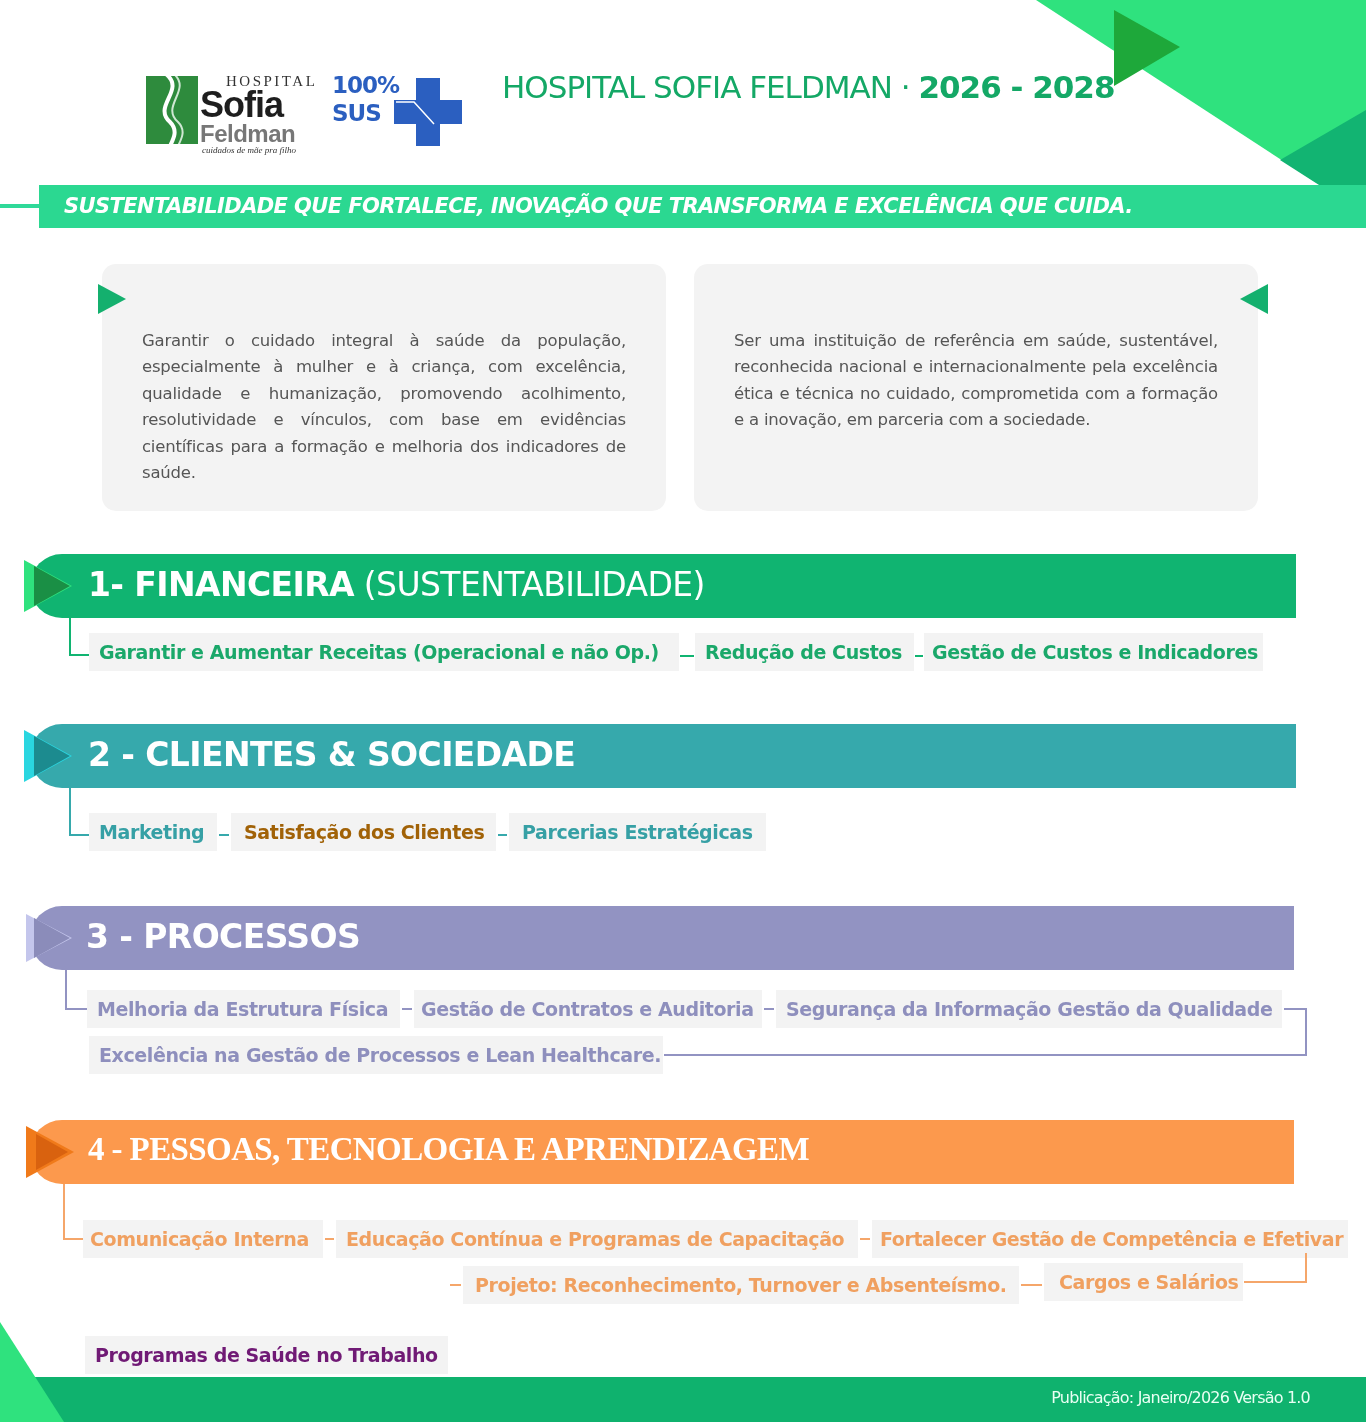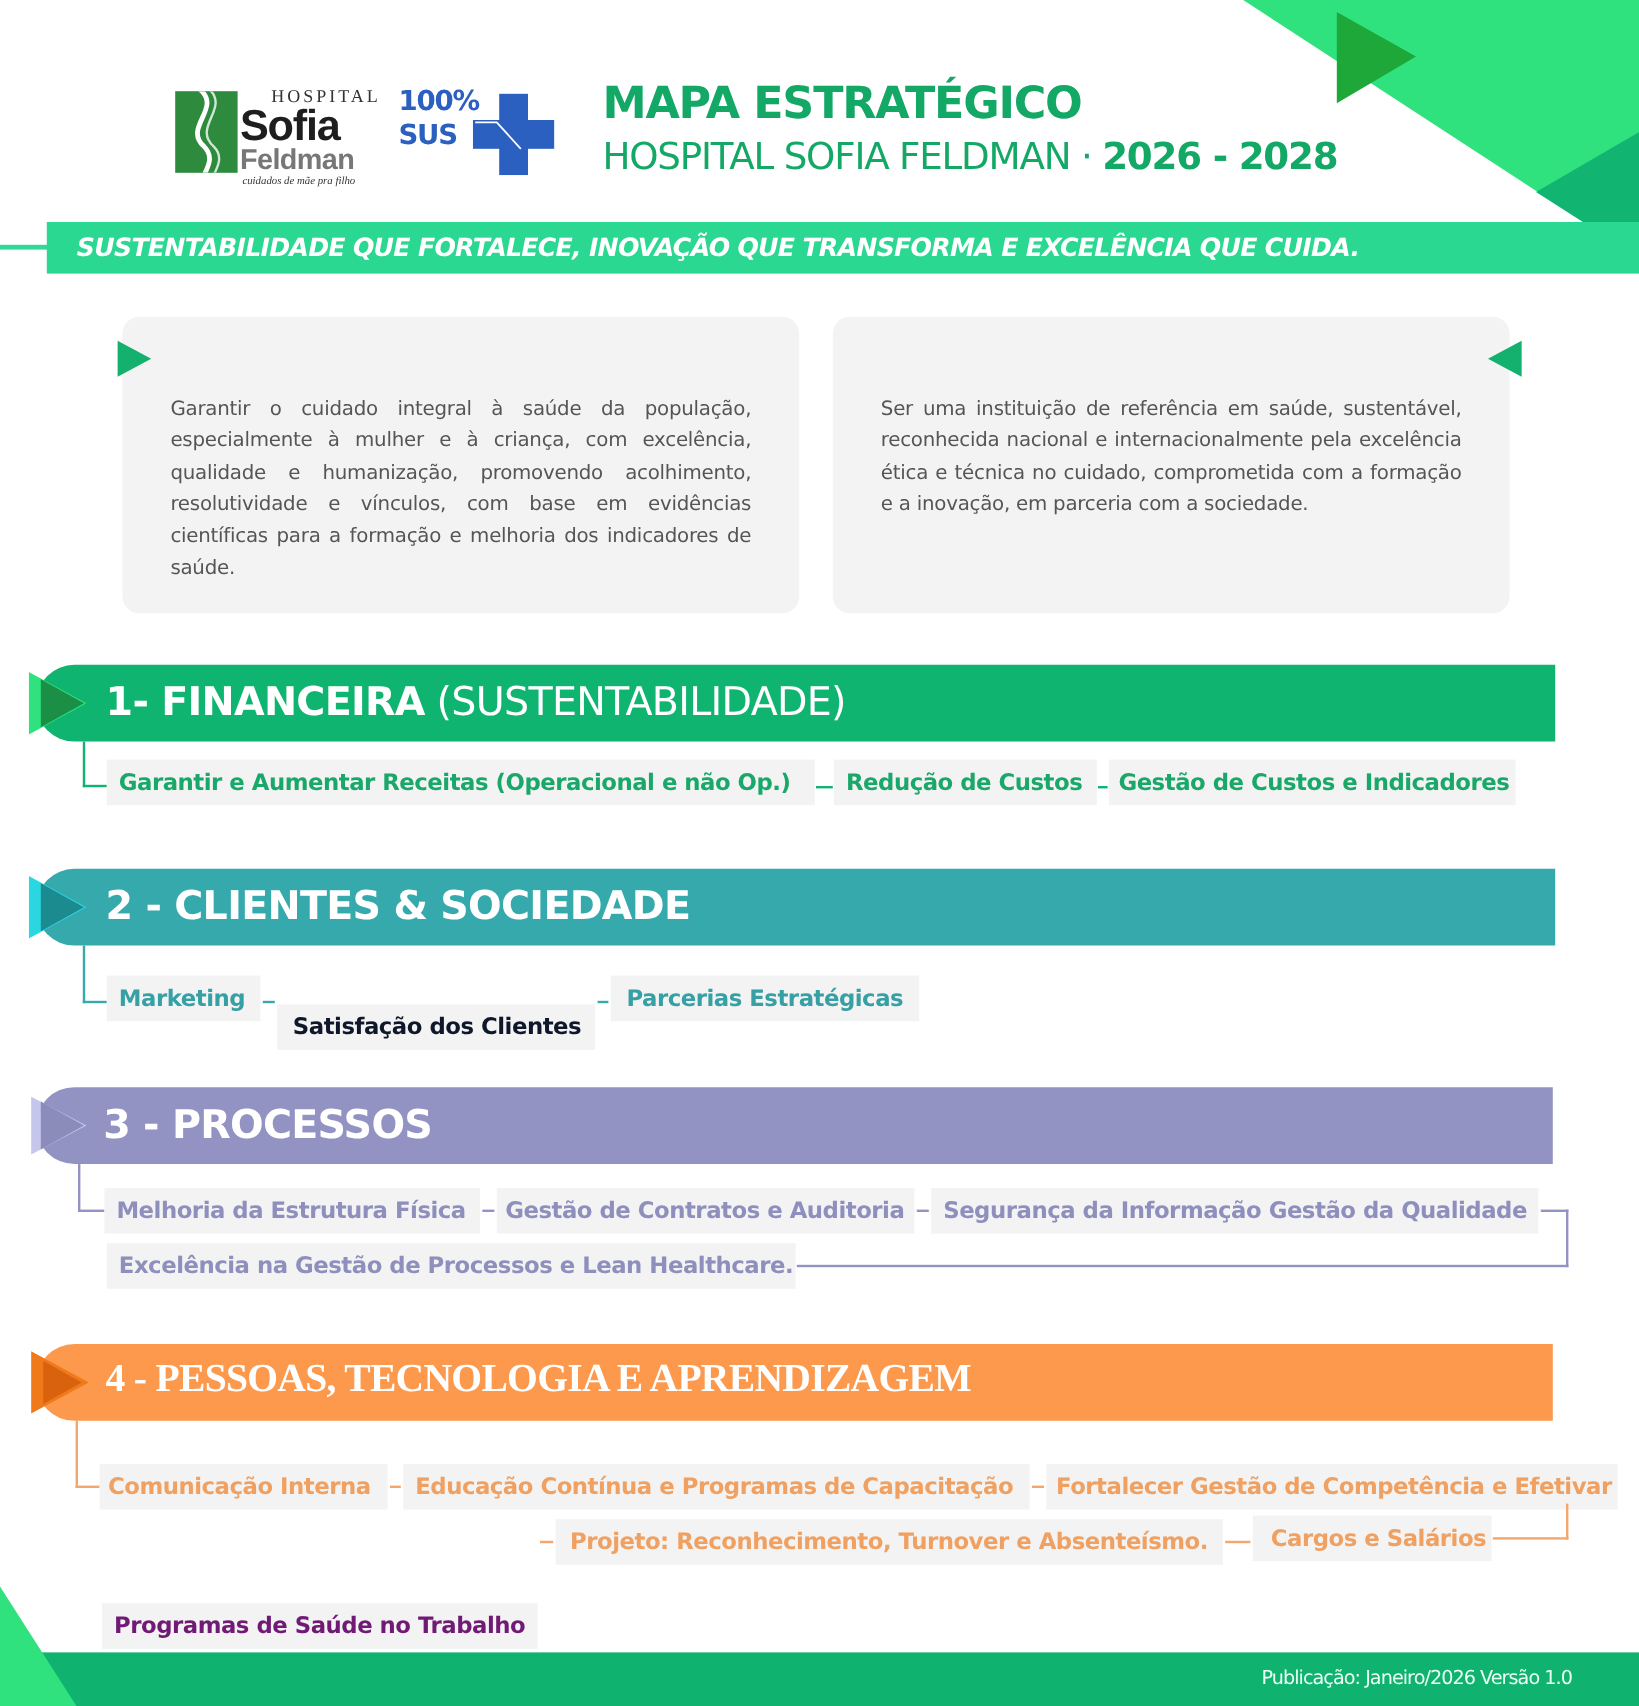--- a/index.html
+++ b/index.html
@@ -80,21 +80,20 @@
   <div class="sus-text" style="top:2px;">100%</div>
   <div class="sus-text" style="top:30px;">SUS</div>
   <svg class="sus-cross" viewBox="0 0 68 68">
     <rect x="22" y="0" width="24" height="68" fill="#2b5fc0"></rect>
     <rect x="0" y="22" width="68" height="24" fill="#2b5fc0"></rect>
     <path d="M2,24 L20,24 L40,46" stroke="#ffffff" stroke-width="1.5" fill="none"></path>
   </svg>
 </div>
 
 <div class="title-block">
-  <div class="title-main">MAPA ESTRATÉGICO</div>
   <div class="title-sub"><span>HOSPITAL SOFIA FELDMAN · </span><b>2026 - 2028</b></div>
 </div>
 
 <div class="slogan-line"></div>
 <div class="slogan-bar"></div>
 <div class="slogan-text">SUSTENTABILIDADE QUE FORTALECE, INOVAÇÃO QUE TRANSFORMA E EXCELÊNCIA QUE CUIDA.</div>
 
 <div class="card card-mission">
   <div class="card-text">Garantir o cuidado integral à saúde da população, especialmente à mulher e à criança, com excelência, qualidade e humanização, promovendo acolhimento, resolutividade e vínculos, com base em evidências científicas para a formação e melhoria dos indicadores de saúde.</div>
 </div>
@@ -123,21 +122,21 @@
 <div>
   <div class="bar" style="top:724px; width:1266px; background:#36a9ac;"></div>
   <svg class="bar-arrow" style="top:724px;" viewBox="0 0 60 64">
     <polygon points="0,6 48,32 0,58" fill="#2ad6e0"></polygon>
     <polygon points="10,12 46,32 10,52" fill="#1c8b8f"></polygon>
   </svg>
   <div class="bar-title" style="top:735px;">2 - CLIENTES &amp; SOCIEDADE</div>
   <div class="connector" style="left:69px; top:788px; width:20px; height:48px; border-color:#36a9ac;"></div>
   <div class="pill" style="left:89px; top:813px; width:128px; color:#36a0a5;">Marketing</div>
   <div class="dash" style="left:219px; top:834px; width:10px; background:#36a9ac;"></div>
-  <div class="pill" style="left:231px; top:813px; width:265px; color:#0f172a; padding-left:13px;margin-top:24px;">Satisfação dos Clientes</div>
+  <div class="pill" style="left:231px; top:813px; width:265px; color:#a16207; padding-left:13px;">Satisfação dos Clientes</div>
   <div class="dash" style="left:498px; top:834px; width:9px; background:#36a9ac;"></div>
   <div class="pill" style="left:509px; top:813px; width:257px; color:#36a0a5; padding-left:13px;">Parcerias Estratégicas</div>
 </div>
 
 <div>
   <div class="bar" style="top:906px; width:1264px; background:#9293c2;"></div>
   <svg class="bar-arrow" style="top:906px;" viewBox="0 0 60 64">
     <polygon points="2,8 48,32 2,56" fill="#c4c6ec"></polygon>
     <polygon points="10,12 46,32 10,52" fill="#8b8cba"></polygon>
   </svg>

